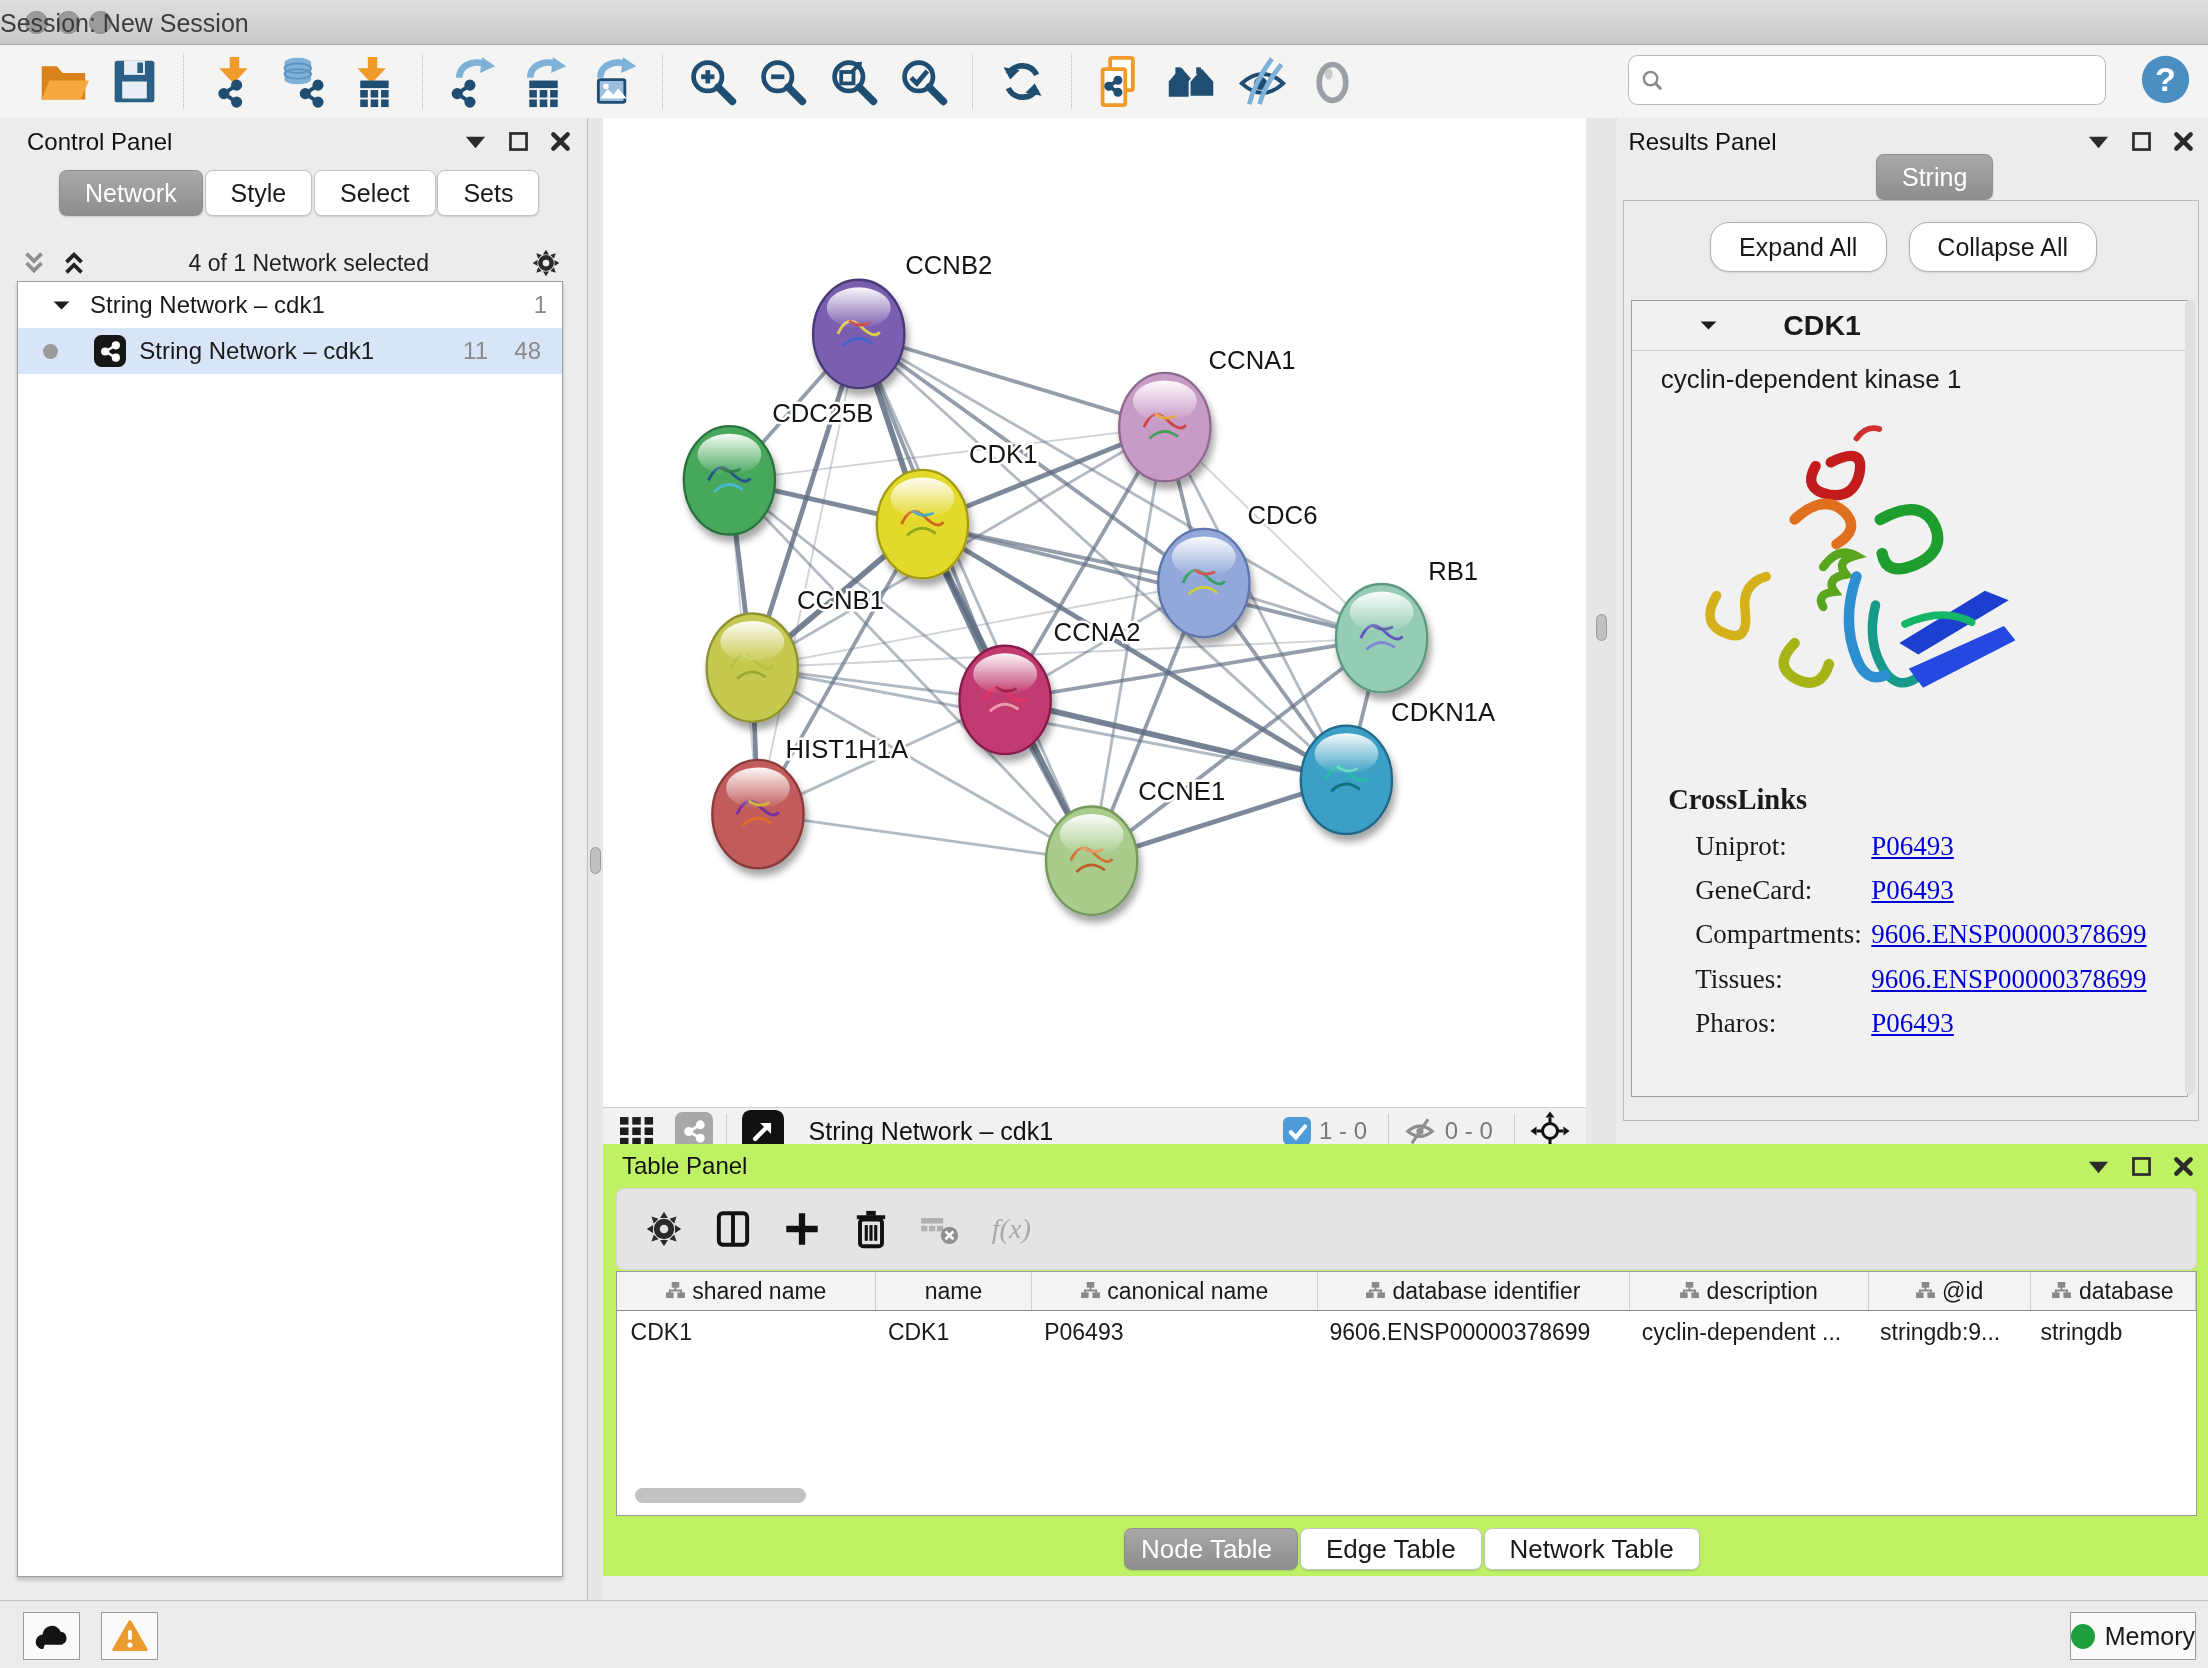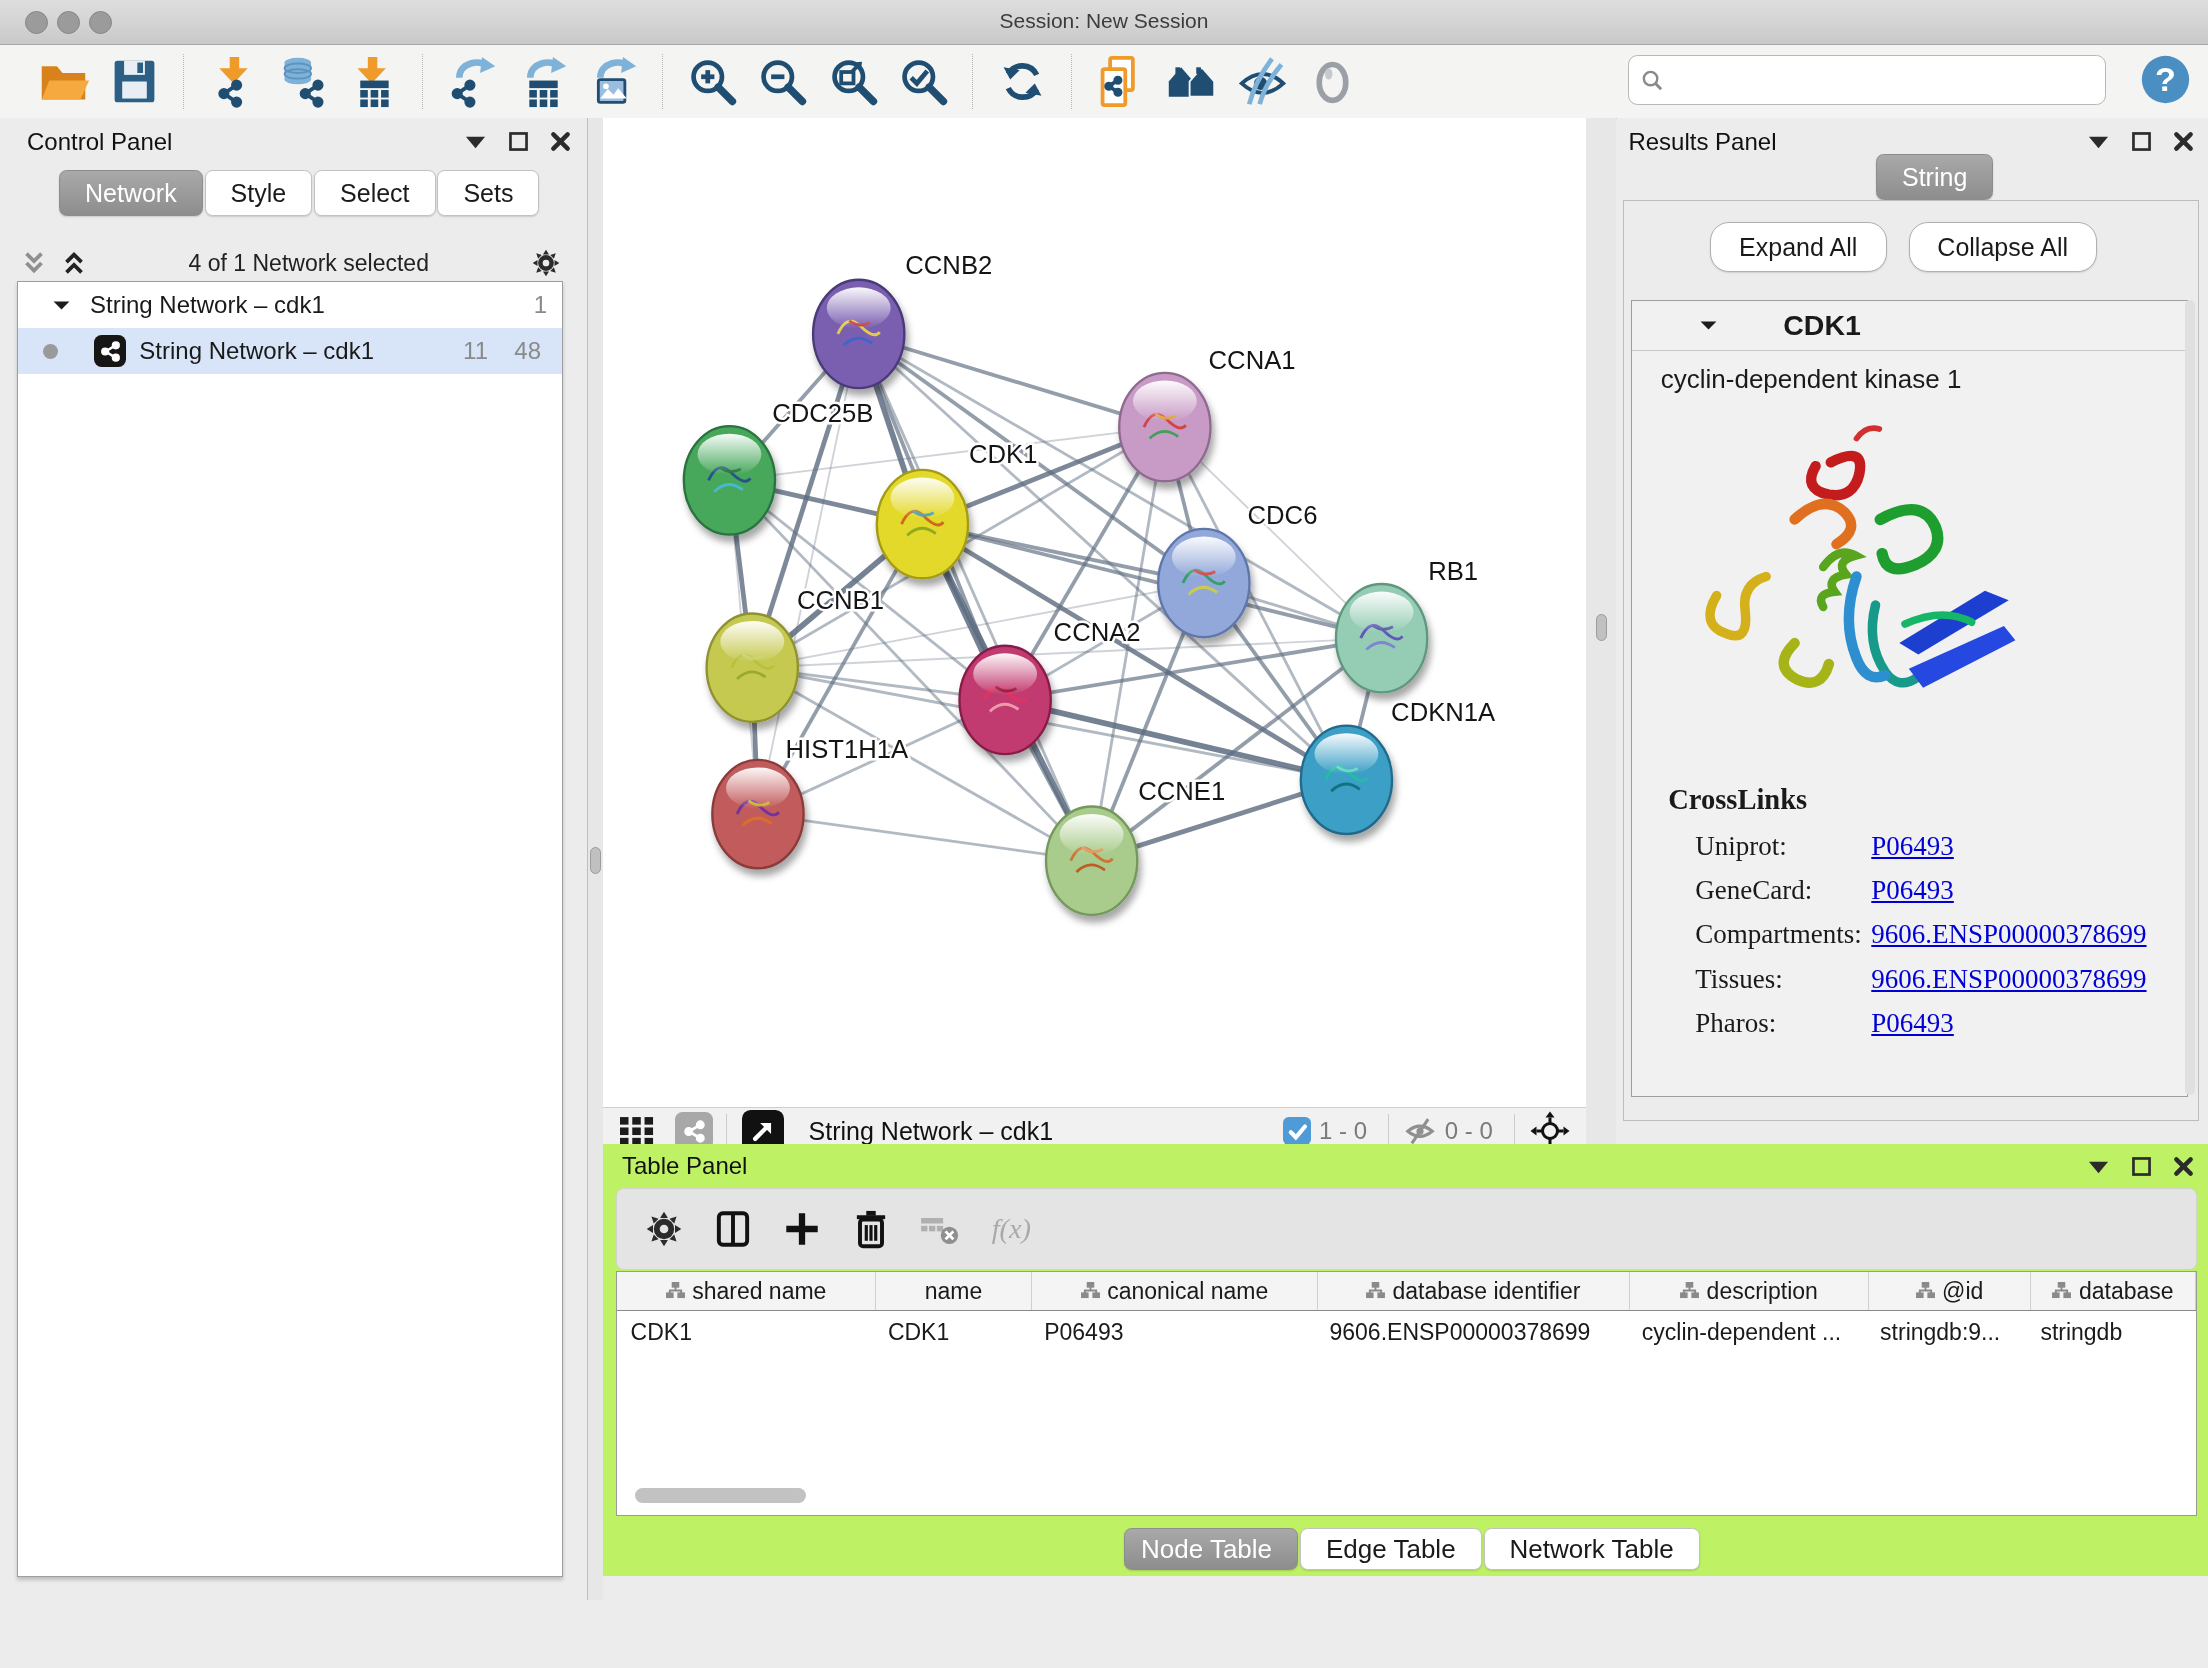--- a/index.html
+++ b/index.html
@@ -4,21 +4,21 @@
 <style>
   html,body{margin:0;padding:0;background:#9a9a9a;}
   #app{position:relative;width:2208px;height:1668px;background:#ececec;overflow:hidden;
        font-family:"Liberation Sans",sans-serif;color:#1a1a1a;}
   .abs{position:absolute;}
   
   #titlebar{left:0;top:0;width:2208px;height:44px;
     background:linear-gradient(#dedede,#c9c9c9);border-bottom:1px solid #a6a6a6;}
   .tlight{position:absolute;top:11.4px;width:21px;height:21px;border-radius:50%;
     background:#9b9b9b;border:1px solid #868686;}
-  #win-title{position:absolute;left:0;right:0;top:8.6px;text-align:center;font-size:21px;color:#3c3c3c;}
+  #win-title{position:absolute;left:0;right:0;top:8.6px;text-align:left;font-size:25px;color:#3c3c3c;}
   
   #toolbar{left:0;top:45px;width:2208px;height:73px;background:#f4f4f3;border-bottom:1px solid #cdcdcd;
     display:flex;align-items:center;}
   .tb-icon{width:57px;height:57px;margin:0 6.7px;display:flex;align-items:center;justify-content:center;}
   .tb-sep{width:1px;height:55px;margin:0 13.3px;border-left:1.9px dotted #b5b5b5;}
   #search-box{position:absolute;left:1628px;top:55px;width:476px;height:48px;background:#fff;
     border:1px solid #b7b7b7;border-radius:9.5px;display:flex;align-items:center;}
   #search-box svg{margin-left:11.4px;}
   #search-input{border:none;outline:none;flex:1;height:38px;font-size:23px;background:transparent;}
   #help-btn{position:absolute;left:2139px;top:53px;width:53px;height:53px;}
@@ -849,15 +849,33 @@
     <div id="tp-scrollbar">
       <span id="tp-thumb"></span>
     </div>
     <div id="tp-tabs">
         <div class="tabbtn sel" style="height: 40px; font-size: 26px; padding-left: 16px;">Node Table</div>
         <div class="tabbtn" style="height: 40px; font-size: 26px;">Edge Table</div>
         <div class="tabbtn" style="height: 40px; font-size: 26px;">Network Table</div>
       </div>
   </div>
 
+  <div id="statusbar" class="abs">
+    <div class="sb-btn" style="left:23px;width:55px;">
+      <svg width="38" height="32" viewBox="0 0 52 44">
+        <path d="M14 40a10 10 0 0 1-1-20 13 13 0 0 1 25-4 9 9 0 0 1 3 17 4 4 0 0 1-2 1H16z" fill="#141414"></path>
+        </svg>
+    </div>
+    <div class="sb-btn" style="left:101px;width:55px;">
+      <svg width="36" height="34" viewBox="0 0 56 52">
+        <path d="M28 4 L53 47 H3 Z" fill="#eb9b2d" stroke="#eb9b2d" stroke-linejoin="round" stroke-width="5"></path>
+        <rect x="25" y="17" width="6" height="15" rx="2" fill="#fff"></rect>
+          <circle cx="28" cy="40" r="4" fill="#fff"></circle>
+        </svg>
+    </div>
+    <div class="sb-btn" id="memory-btn">
+      <span id="mem-dot" style="background: rgb(30, 158, 62);"></span>
+      <span>Memory</span>
+    </div>
+  </div>
 
 </div>
 
 
 </body></html>

